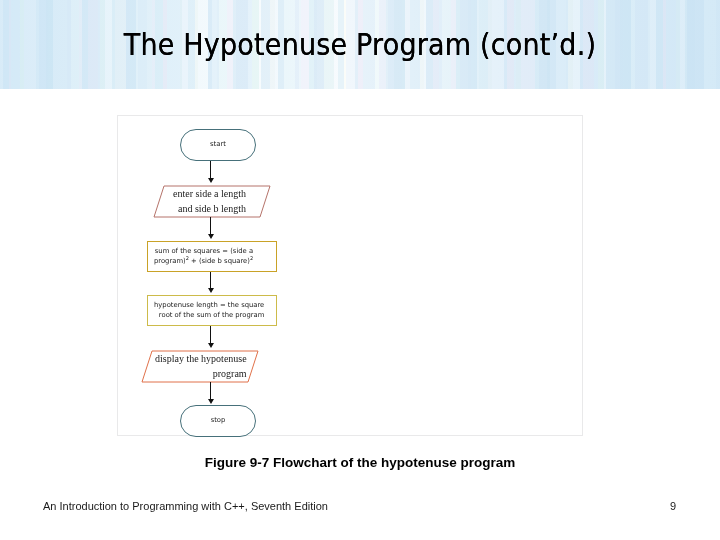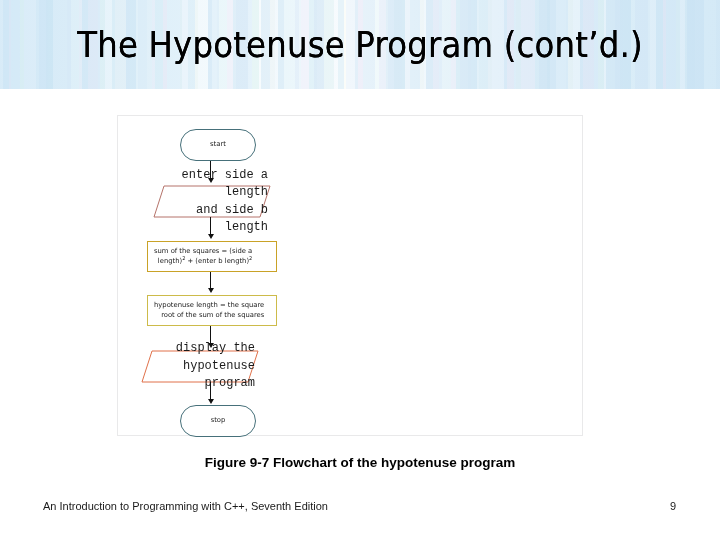--- a/index.html
+++ b/index.html
@@ -37,21 +37,21 @@
   #title-text {
     position: absolute;
     left: 0;
     top: 0;
     width: 720px;
     height: 89px;
     display: flex;
     align-items: center;
     justify-content: center;
     font-family: "DejaVu Sans Condensed", "Liberation Sans Narrow", "Liberation Sans", sans-serif;
-    font-size: 36px;
+    font-size: 30px;
     font-weight: 400;
     color: #000000;
     letter-spacing: 0.2px;
     white-space: nowrap;
     text-shadow: 0 0 0.4px #000;
     border-radius: 28px;
   }
 
   
   #figure-frame {
@@ -97,24 +97,24 @@
   }
   .parallelogram-wrap svg {
     position: absolute;
     left: 0;
     top: 0;
   }
   .parallelogram-wrap .plabel {
     position: absolute;
     display: flex;
     align-items: center;
-    font-size: 12px;
+    font-size: 10px;
     line-height: 1.45;
     color: #1a1a1a;
-    font-family: Liberation Mono, monospace;
+    font-family: Liberation Serif, serif;
   }
   .process {
     border: 1px solid #c9a227;
     background: #ffffff;
     padding-left: 6px;
     padding-right: 4px;
   }
   .process.second {
     border-color: #cdbb4a;
   }
@@ -326,31 +326,31 @@
         </span>
       </div>
     </div>
 
     <div class="conn" style="left:92px; top:101px; height:19px;"></div>
     <div class="arrowhead" style="left:89.5px; top:118px;"></div>
 
     <div class="node process" style="left:29px; top:125px; width:130px; height:31px;">
       <span>
         <span>sum of the squares = (side a</span><br>
-        <span>length)</span><sup class="sq">2</sup><span> + (enter b length)</span><sup class="sq">2</sup>
+        <span>program)</span><sup class="sq">2</sup><span> + (side b square)</span><sup class="sq">2</sup>
       </span>
     </div>
 
     <div class="conn" style="left:92px; top:156px; height:18px;"></div>
     <div class="arrowhead" style="left:89.5px; top:172px;"></div>
 
     <div class="node process second" style="left:29px; top:179px; width:130px; height:31px;">
       <span>
         <span>hypotenuse length = the square</span><br>
-        <span>root of the sum of the squares</span>
+        <span>root of the sum of the program</span>
       </span>
     </div>
 
     <div class="conn" style="left:92px; top:210px; height:19px;"></div>
     <div class="arrowhead" style="left:89.5px; top:227px;"></div>
 
     <div class="parallelogram-wrap" style="left:23px; top:234px; width:118px; height:33px;">
       <svg width="118" height="33" viewBox="0 0 118 33">
         <polygon points="11,1 117,1 107,32 1,32" fill="#ffffff" stroke="#e0714a" stroke-width="1"></polygon>
       </svg>

